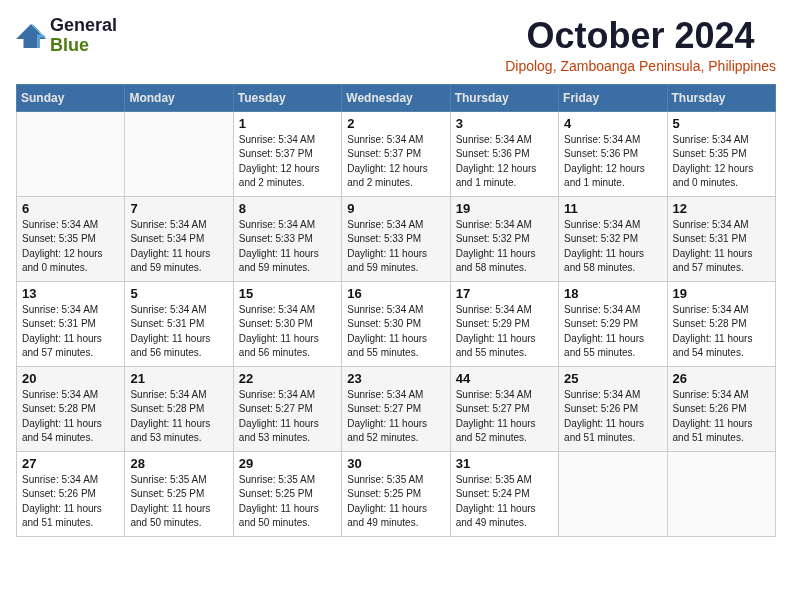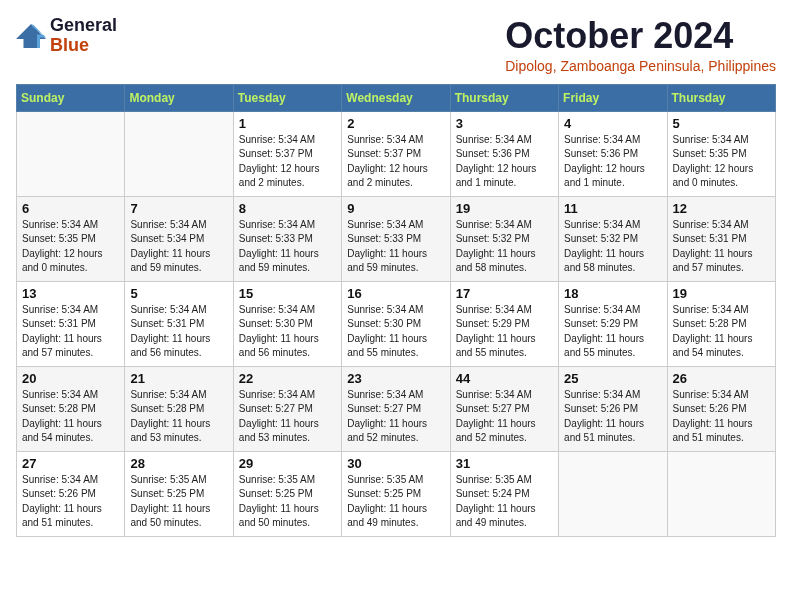--- a/index.html
+++ b/index.html
@@ -26,41 +26,41 @@
       font-size: 18px;
       font-weight: bold;
       color: #1a1a2e;
       line-height: 1.1;
     }
     .logo-icon {
       width: 30px;
       height: 24px;
     }
     .title-block {
-      text-align: left;
+      text-align: center;
     }
     .month-title {
       font-size: 36px;
       font-weight: bold;
       color: #1a1a2e;
       line-height: 1.1;
     }
     .subtitle {
       font-size: 14px;
       color: #c2410c;
       margin-top: 2px;
     }
     .calendar {
       width: 100%;
       border-collapse: collapse;
       border: 1px solid #ccc;
     }
     .calendar th {
       background: #3a6ea5;
-      color: #bef264;
+      color: #e5e5e5;
       font-size: 12px;
       font-weight: bold;
       padding: 6px 4px;
       text-align: left;
       border: 1px solid #5580a8;
     }
     .calendar td {
       width: calc(100% / 7);
       vertical-align: top;
       padding: 4px 5px;
@@ -93,21 +93,21 @@
 <body>
 
 <div class="header">
   <div class="logo">
     <svg class="logo-icon" viewBox="0 0 40 32" xmlns="http://www.w3.org/2000/svg">
       <polygon points="20,0 40,20 30,20 30,32 10,32 10,20 0,20" fill="#3a6ea5"></polygon>
       <polygon points="22,0 40,18 32,18 32,32 28,32 28,14 36,14 22,4" fill="#5ba3d9"></polygon>
     </svg>
     <div class="logo-text">
       <div>General</div>
-      <div style="color:#c2410c">Blue</div>
+      <div style="color:#4d7c0f">Blue</div>
     </div>
   </div>
   <div class="title-block">
     <div class="month-title">October 2024</div>
     <div class="subtitle">Dipolog, Zamboanga Peninsula, Philippines</div>
   </div>
 </div>
 
 <table class="calendar">
   <thead>

